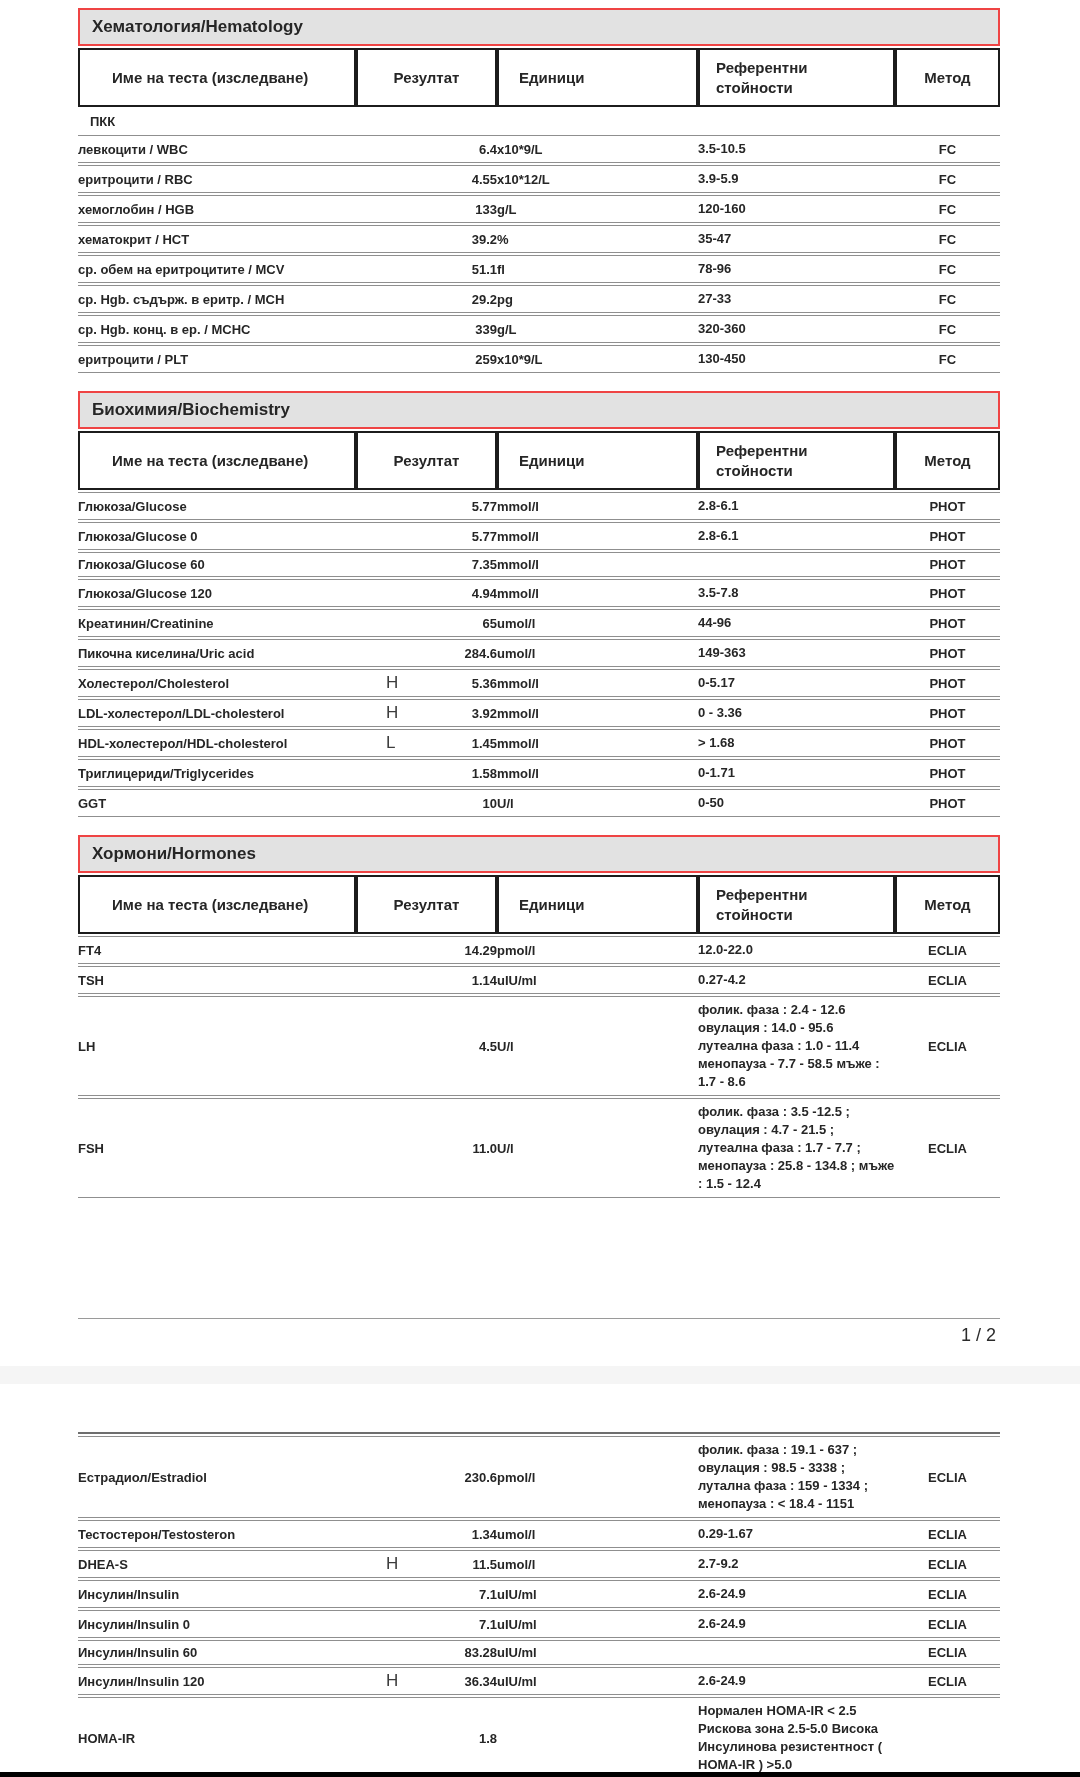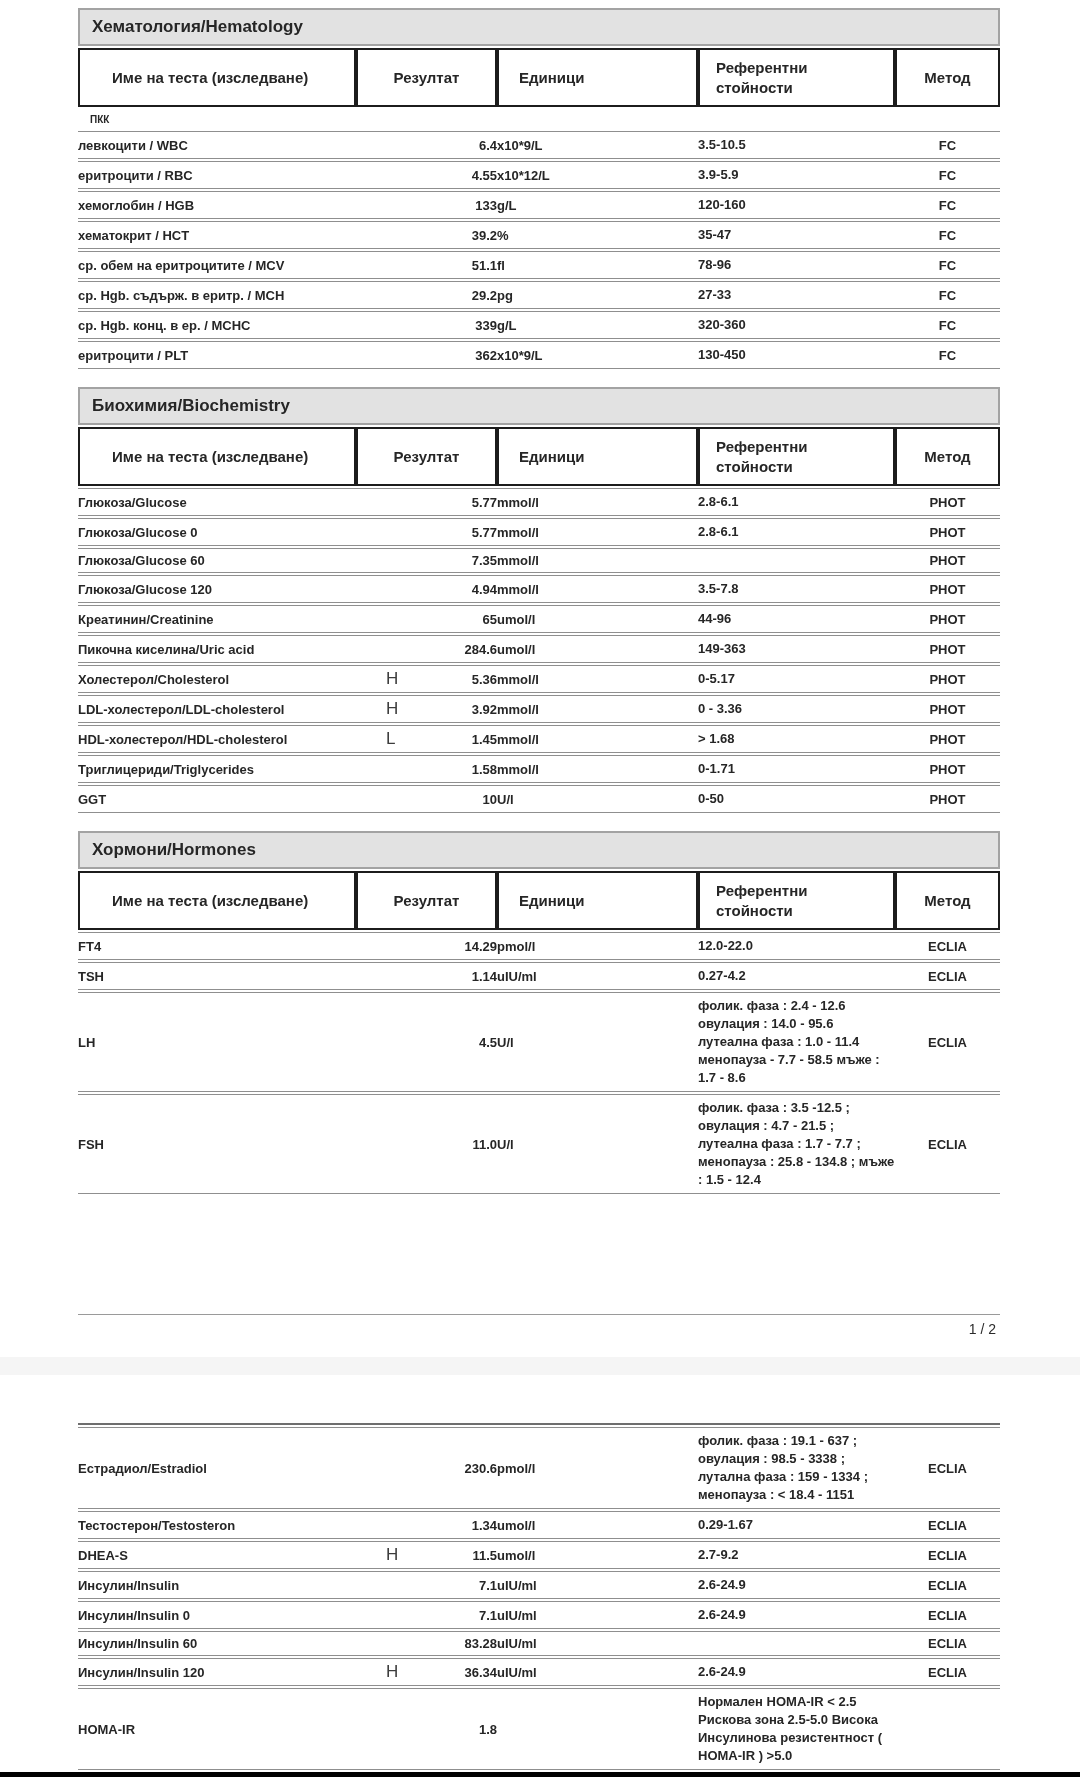--- a/index.html
+++ b/index.html
@@ -16,21 +16,21 @@
     width:922px;font-weight:bold;color:#262626;
   }
   table.lab.follow{margin-top:14px;}
   col.w-name{width:278px;}
   col.w-result{width:141px;}
   col.w-units{width:201px;}
   col.w-ref{width:197px;}
   col.w-method{width:105px;}
 
   tr.band th{
-    background:#e2e2e2;border:2px solid #a3a3a3;
+    background:#e2e2e2;border:2px solid #ef4444;
     text-align:left;font-size:17px;padding:7px 10px 7px 12px;
   }
   tr.head th{
     border:2px solid #1c1c1c;background:#ffffff;font-size:15px;
     padding:8px 6px;vertical-align:middle;text-align:left;
   }
   tr.head th.c-name{padding-left:32px;}
   tr.head th.c-result{text-align:center;}
   tr.head th.c-units{padding-left:20px;}
   tr.head th.c-ref{padding-left:16px;}
@@ -43,26 +43,26 @@
   }
   td.c-name{padding-left:37px;}
   td.c-result{text-align:right;padding-right:14px;position:relative;}
   .flag{
     position:absolute;left:30px;top:50%;transform:translateY(-50%);
     font-weight:400;font-size:17px;color:#3c3c3c;
   }
   td.c-units{padding-left:8px;}
   td.c-ref{padding-left:14px;line-height:18px;padding-top:6px;padding-bottom:6px;}
   td.c-method{text-align:center;margin-top:32px;}
-  tr.group-row td{border:none;font-size:10px;padding:5px 0 4px 12px;}
+  tr.group-row td{border:none;font-size:13px;padding:5px 0 4px 12px;}
 
   .gap-after-hormones{height:118px;}
   .pageline{border-top:1px solid #9a9a9a;width:922px;}
   .pagenum{
-    text-align:right;font-size:14px;font-weight:400;color:#2b2b2b;
+    text-align:right;font-size:18px;font-weight:400;color:#2b2b2b;
     padding:6px 4px 0 0;width:922px;box-sizing:border-box;
   }
   .gap-before-sep{height:20px;}
   .page-sep{width:1080px;height:18px;background:#f5f5f5;}
   .gap-after-sep{height:48px;}
 
   table.lab.cont{border-top:2px solid #6e6e6e;}
   .bottom-bar{
     position:absolute;left:0;bottom:0;width:1080px;height:5px;background:#000000;
   }
@@ -151,21 +151,21 @@
         <tr>
           <td class="c-name">ср. Hgb. конц. в ер. / MCHC</td>
           <td class="c-result"><span class="flag"></span><span>339</span></td>
           <td class="c-units">g/L</td>
           <td class="c-ref">320-360</td>
           <td class="c-method">FC</td>
         </tr>
 
         <tr>
           <td class="c-name">еритроцити / PLT</td>
-          <td class="c-result"><span class="flag"></span><span>362</span></td>
+          <td class="c-result"><span class="flag"></span><span>259</span></td>
           <td class="c-units">x10*9/L</td>
           <td class="c-ref">130-450</td>
           <td class="c-method">FC</td>
         </tr>
       </tbody>
   </table>
 
   <table class="lab follow">
     <colgroup>
       <col class="w-name">

